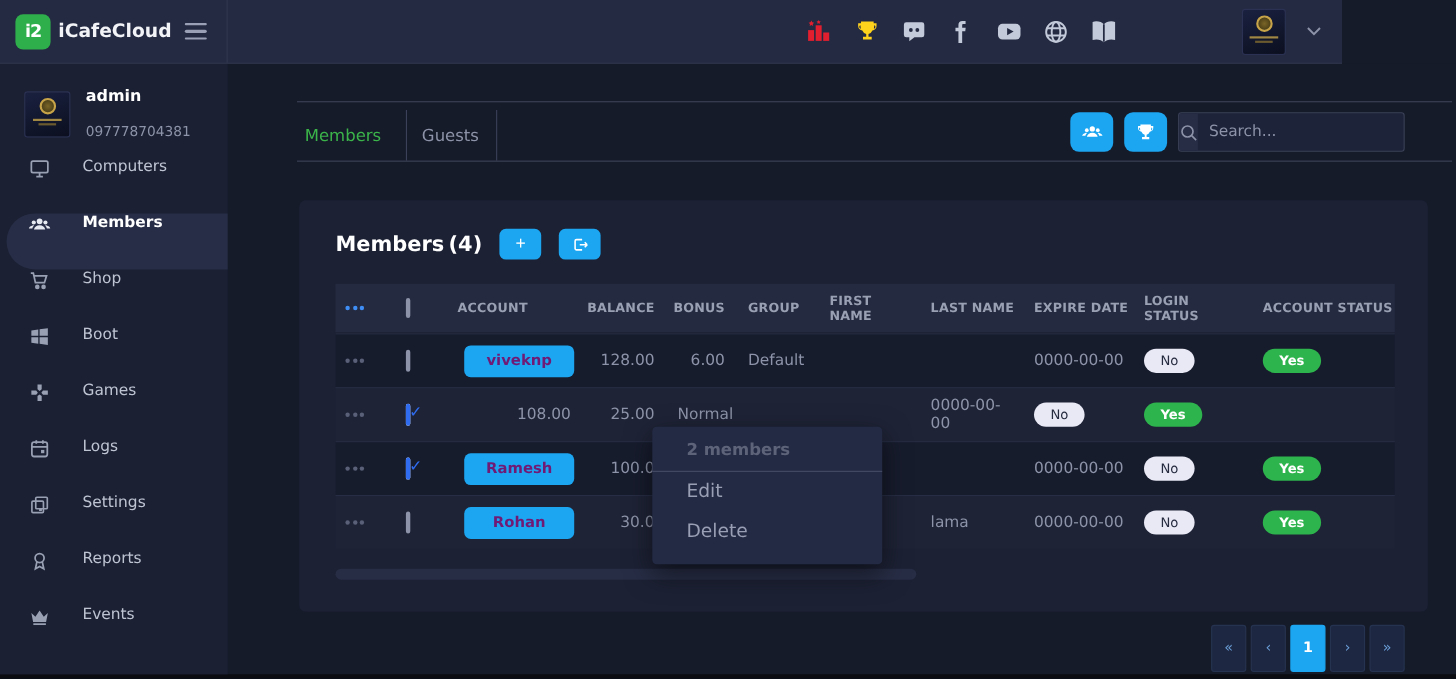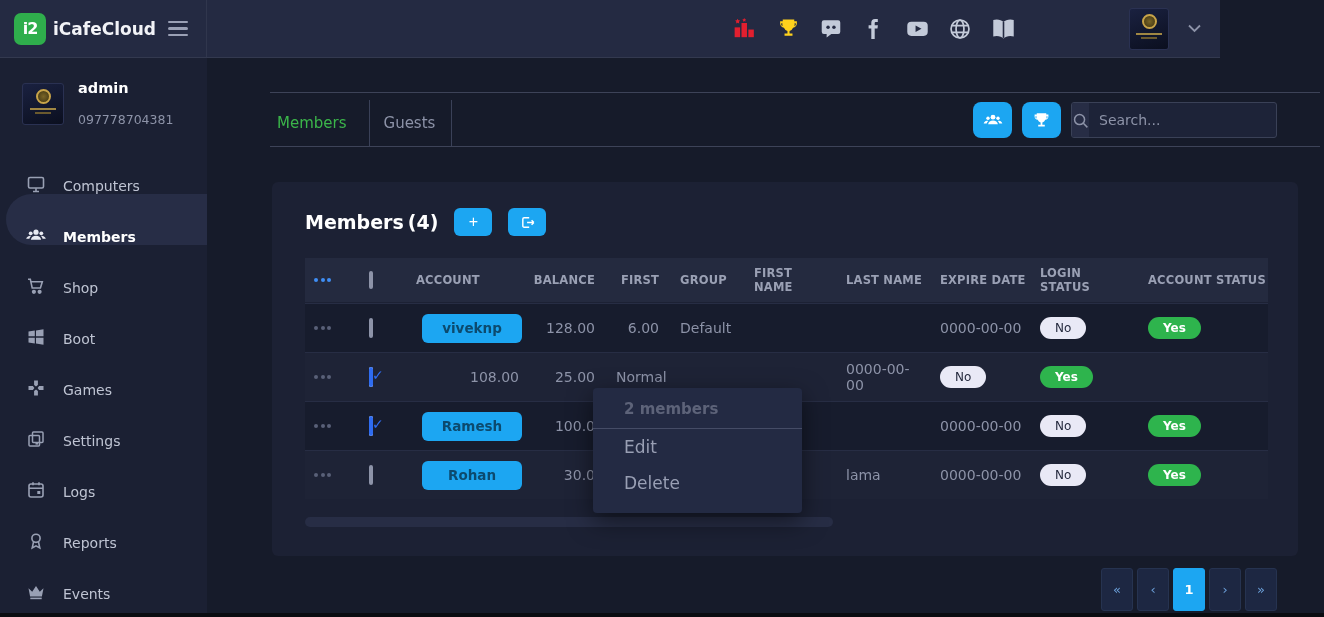--- a/index.html
+++ b/index.html
@@ -24,21 +24,21 @@
   .avatar .em-line1{width:26px; height:2.5px; background:#a08743; margin-top:4px;}
   .avatar .em-line2{width:16px; height:1.5px; background:#6b5a2e; margin-top:2px;}
 
   
   .sidebar{position:absolute; top:58px; left:0; width:207px; bottom:4px; background:#1b2033; z-index:5;}
   .user{display:flex; align-items:center; gap:14px; padding:22px 0 0 22px;}
   .user .avatar{margin-left:0; width:42px; height:42px;}
   .user-name{color:#fff; font-weight:bold; font-size:14.5px;}
   .user-phone{color:#8d93a8; font-size:12.5px; margin-top:16px;}
   .nav{margin-top:16px;}
-  .nav-item{display:flex; align-items:flex-end; gap:17px; height:51px; padding-left:20px; margin:0 0 0 6px; color:#bfc4d3; font-size:14px; cursor:pointer;}
+  .nav-item{display:flex; align-items:flex-start; gap:29px; height:51px; padding-left:20px; margin:0 0 0 6px; color:#bfc4d3; font-size:14px; cursor:pointer;}
   .nav-item svg{flex:0 0 auto; color:#99a0b4;}
   .nav-item.active{background:#272d46; border-radius:26px 0 0 26px; color:#fff; font-weight:bold;}
   .nav-item.active svg{color:#e8eaf2;}
 
   
   .main{position:absolute; top:58px; left:207px; right:0; bottom:4px; background:#161b2a;}
   .hair-top,.hair-bottom{position:absolute; left:63px; right:4px; height:1px; background:#3d4358;}
   .hair-top{top:34px;} .hair-bottom{top:88px;}
   .tabs{position:absolute; top:42px; left:63px; height:46px; display:flex; align-items:center;}
   .tab{font-size:15px; cursor:pointer;}
@@ -69,21 +69,21 @@
   .t-row.even{background:#1e2336;}
   .cell-num,.h-num{text-align:right; padding-right:8px !important; padding-left:0 !important;}
   .dots{display:flex; align-items:center; padding-left:9px !important;}
   .dots i{width:4px; height:4px; border-radius:50%; background:#596078; margin-right:2.5px;}
   .t-head .dots i{background:#3f8ef5;}
   .cb-cell{padding-left:20px !important;}
   .cb{width:17px; height:17px; border:2px solid #8d93a8; border-radius:4px; background:transparent; cursor:pointer; position:relative;}
   .cb.checked{border-color:#2f6cf0; background:#fff;}
   .cb.checked::after{content:"\2713"; position:absolute; left:1px; top:-2px; color:#2f6cf0; font-weight:bold; font-size:14px;}
   .acct-cell{padding-left:19px !important;}
-  .acct{width:100px; height:29px; border:0; border-radius:6px; background:var(--accent); color:#0c4a6e; font-size:13.5px; font-weight:600; cursor:pointer; font-family:inherit;}
+  .acct{width:100px; height:29px; border:0; border-radius:6px; background:var(--accent); color:#701a75; font-size:13.5px; font-weight:600; cursor:pointer; font-family:inherit;}
   .pill-light{display:inline-block; background:#e9e9f6; color:#262b3f; border-radius:12px; padding:4px 15px; font-size:12px;}
   .pill-green{display:inline-block; background:var(--green); color:#fff; border-radius:12px; padding:4px 15px; font-size:12px; font-weight:bold;}
   .hscroll{position:absolute; left:33px; top:335px; width:528px; height:10px; border-radius:5px; background:#272d45; cursor:pointer;}
 
   
   .pagination{position:absolute; right:47px; top:510px; display:flex; gap:4px;}
   .page-btn{width:32px; height:43px; background:#1d2742; border:1px solid #263350; border-radius:3px; color:#6b9fd8; font-size:13px; display:flex; align-items:center; justify-content:center; cursor:pointer; font-family:inherit;}
   .page-btn.active{background:var(--accent); border-color:var(--accent); color:#fff; font-weight:bold;}
 
   
@@ -217,34 +217,34 @@
           </svg>
         <span>Boot</span>
       </div>
       <div class="nav-item">
         <svg width="20" height="20" viewBox="0 0 20 20" fill="currentColor">
             <path d="M8.1 2.5h3.8v4.4L10 8.4 8.1 6.9zM2.5 8.1h4.4L8.4 10l-1.5 1.9H2.5zM13.1 8.1h4.4v3.8h-4.4L11.6 10zM8.1 13.1L10 11.6l1.9 1.5v4.4H8.1z"></path>
           </svg>
         <span>Games</span>
       </div>
       <div class="nav-item">
+        <svg width="20" height="20" viewBox="0 0 20 20" fill="none" stroke="currentColor" stroke-width="1.6">
+            <rect x="3" y="4" width="14" height="13" rx="2"></rect>
+            <path d="M3 8.2h14M7 2.3v3M13 2.3v3"></path>
+            <rect x="11.3" y="11" width="3" height="3" fill="currentColor" stroke="none"></rect>
+          </svg>
+        <span>Logs</span>
+      </div>
+      <div class="nav-item">
         <svg width="20" height="20" viewBox="0 0 20 20" fill="none" stroke="currentColor" stroke-width="1.5">
             <rect x="6.5" y="3" width="10.5" height="10.5" rx="1"></rect>
             <rect x="3" y="6.5" width="10.5" height="10.5" rx="1"></rect>
             <rect x="9.5" y="13" width="2.6" height="2.6" fill="currentColor" stroke="none"></rect>
           </svg>
         <span>Settings</span>
-      </div>
-      <div class="nav-item">
-        <svg width="20" height="20" viewBox="0 0 20 20" fill="none" stroke="currentColor" stroke-width="1.6">
-            <rect x="3" y="4" width="14" height="13" rx="2"></rect>
-            <path d="M3 8.2h14M7 2.3v3M13 2.3v3"></path>
-            <rect x="11.3" y="11" width="3" height="3" fill="currentColor" stroke="none"></rect>
-          </svg>
-        <span>Logs</span>
       </div>
       <div class="nav-item">
         <svg width="20" height="20" viewBox="0 0 20 20" fill="none" stroke="currentColor" stroke-width="1.6">
             <circle cx="10" cy="7.3" r="4.1"></circle>
             <path d="M7.6 10.6L6.2 17l3.8-2.1 3.8 2.1-1.4-6.4"></path>
           </svg>
         <span>Reports</span>
       </div>
       <div class="nav-item">
         <svg width="20" height="20" viewBox="0 0 20 20" fill="currentColor">
@@ -310,21 +310,21 @@
       <div class="table">
         <div class="t-head">
           <div class="dots">
               <i></i>
               <i></i>
               <i></i>
             </div>
           <div class="cb-cell"><span class="cb"></span></div>
           <div>ACCOUNT</div>
           <div class="h-num">BALANCE</div>
-          <div class="h-num">FIRST</div>
+          <div class="h-num">BONUS</div>
           <div>GROUP</div>
           <div>FIRST NAME</div>
           <div>LAST NAME</div>
           <div>EXPIRE DATE</div>
           <div>LOGIN STATUS</div>
           <div>ACCOUNT STATUS</div>
         </div>
 
         <div class="t-row odd">
           <div class="dots">

